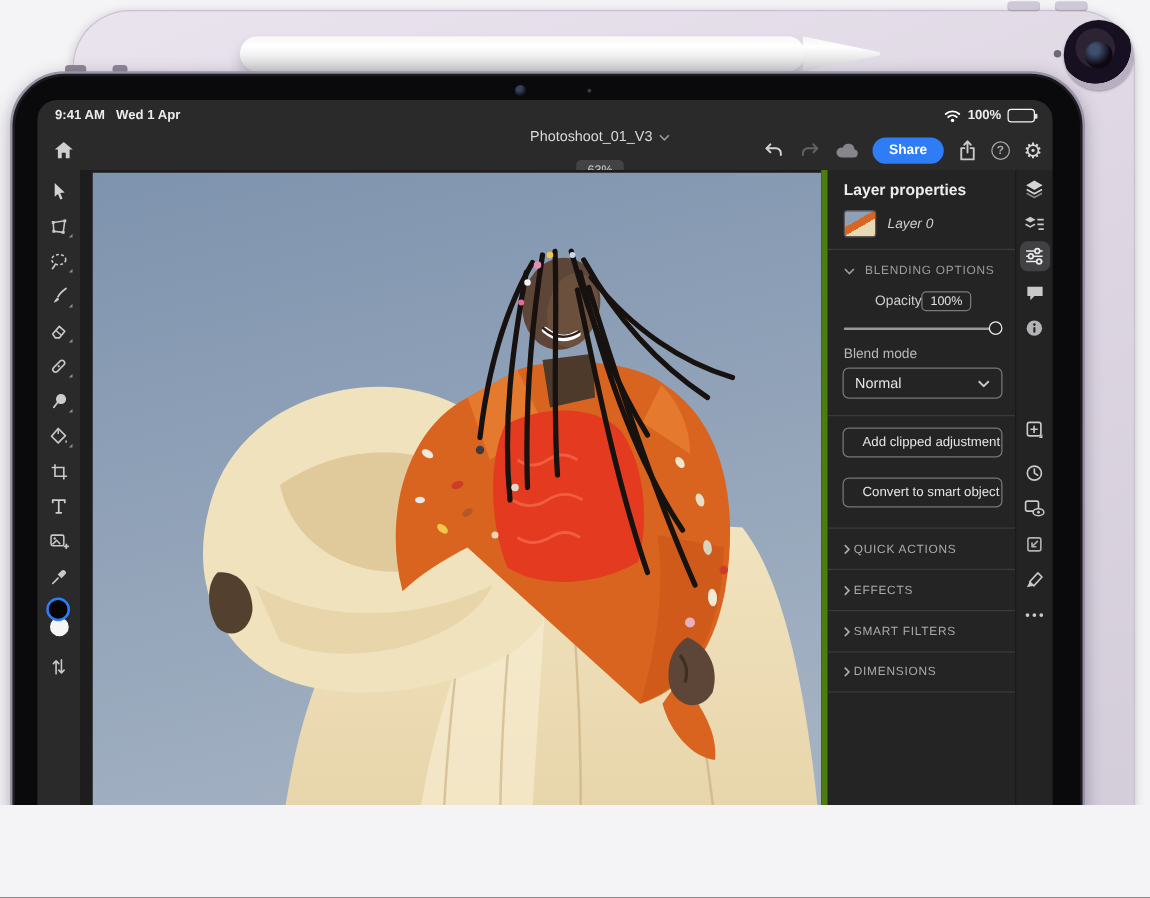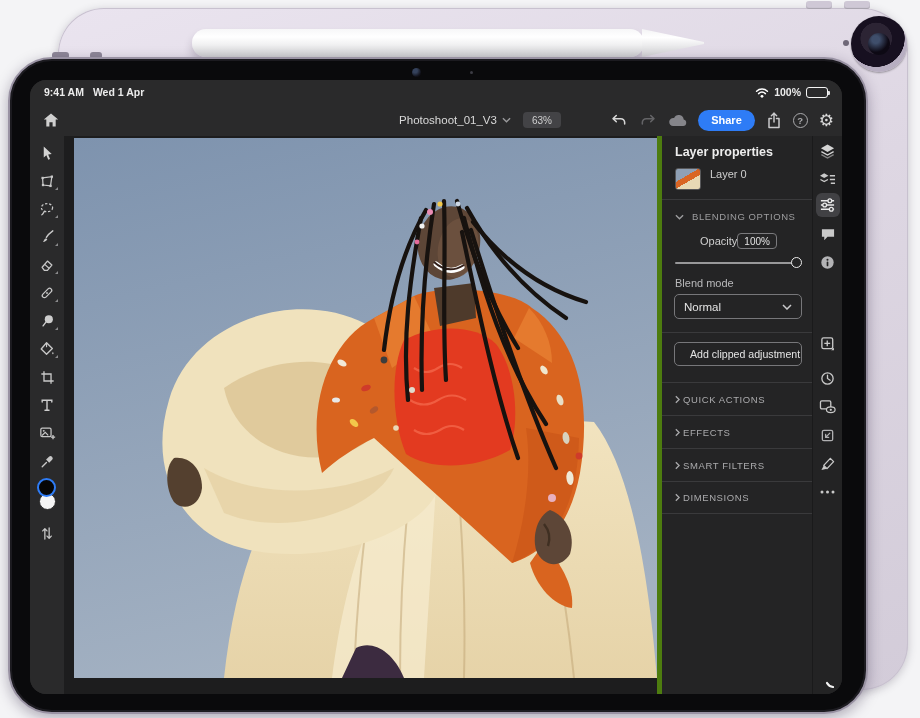--- a/index.html
+++ b/index.html
@@ -1,17 +1,17 @@
 <!DOCTYPE html>
 <html><head>
 <meta charset="utf-8">
 <style>
   html,body{margin:0;padding:0;background:#f4f4f6;}
   *{box-sizing:border-box;}
-  .stage{position:relative;width:920px;height:718px;overflow:hidden;background:#f4f4f6;
+  .stage{position:relative;width:920px;height:644px;overflow:hidden;background:#f4f4f6;
          font-family:"Liberation Sans",sans-serif;}
   
   .rear-ipad{position:absolute;left:58px;top:8px;width:850px;height:682px;border-radius:46px;
     background:linear-gradient(160deg,#eae4ef 0%,#ded7e3 45%,#d3ccd9 100%);
     box-shadow:0 2px 8px rgba(60,50,70,.25), inset 0 0 0 1px #c8c1cf;}
   .rear-btn{position:absolute;height:8px;border-radius:3px;background:#cfc8d6;box-shadow:inset 0 -1px 1px rgba(0,0,0,.2);}
   .rear-camera{position:absolute;left:851px;top:16px;width:56px;height:56px;border-radius:50%;
     background:radial-gradient(circle at 45% 40%, #2c2434 0 34%, #171020 35% 62%, #b7aec1 63% 78%, #938a9e 100%);
     box-shadow:0 1px 2px rgba(0,0,0,.35);}
   .rear-camera .lens{position:absolute;left:17px;top:17px;width:22px;height:22px;border-radius:50%;
@@ -36,21 +36,21 @@
   .statusbar{position:absolute;left:0;top:0;right:0;height:24px;background:#2a2a2b;
     display:flex;align-items:center;justify-content:space-between;padding:0 14px;font-size:10.5px;
     font-weight:bold;color:#ececec;}
   .sb-left{display:flex;gap:9px;}
   .sb-right{display:flex;align-items:center;gap:5px;}
   .battery{width:22px;height:11px;border:1px solid rgba(255,255,255,.95);border-radius:3px;position:relative;padding:1px;}
   .battery .fill{width:100%;height:100%;background:#fff;border-radius:1.5px;}
   .battery .nub{position:absolute;right:-3px;top:3px;width:2px;height:4px;background:rgba(255,255,255,.85);border-radius:0 1px 1px 0;}
   .topbar{position:absolute;left:0;top:24px;right:0;height:32px;background:#2a2a2b;}
   .home-btn{position:absolute;left:8px;top:4px;width:26px;height:24px;display:flex;align-items:center;justify-content:center;}
-  .doc-group{position:absolute;left:300px;top:0;width:300px;height:32px;display:flex;align-items:center;justify-content:center;gap:12px;}
+  .doc-group{position:absolute;left:300px;top:0;width:300px;height:32px;display:flex;align-items:center;justify-content:space-between;gap:12px;flex-direction:column;}
   .doc-title{display:flex;align-items:center;gap:5px;font-size:11.5px;color:#d9d9d9;}
   .zoom-badge{background:#434346;color:#cfcfcf;font-size:10px;padding:2.5px 9px;border-radius:4px;}
   .tb-right{position:absolute;right:8px;top:0;height:32px;display:flex;align-items:center;gap:11px;}
   .share-btn{background:#2e7cf6;color:#fff;font-size:11px;font-weight:bold;padding:4.5px 13px;border-radius:13px;}
   .help-circ{width:15px;height:15px;border:1.3px solid #aaaaad;border-radius:50%;display:flex;align-items:center;
     justify-content:center;font-size:9.5px;color:#aaaaad;font-weight:bold;}
   .gear{font-size:17px;color:#d8d8d8;line-height:1;}
   
   .tool-rail{position:absolute;left:0;top:56px;width:34px;bottom:0;background:#2a2a2b;display:flex;
     flex-direction:column;align-items:center;padding-top:3px;}
@@ -59,21 +59,21 @@
   .chips{width:34px;height:38px;position:relative;margin-top:2px;}
   .chip-fg{position:absolute;left:7px;top:1px;width:19px;height:19px;border-radius:50%;background:#060606;border:2.5px solid #2e7cf6;z-index:2;}
   .chip-bg{position:absolute;left:9px;top:16px;width:17px;height:17px;border-radius:50%;background:#f5f5f5;border:1.5px solid #2c2c2d;}
   
   .canvas-area{position:absolute;left:34px;top:56px;width:593px;bottom:0;background:#1d1d1e;}
   .photo{position:absolute;left:10px;top:2px;width:583px;height:540px;}
   
   .props{position:absolute;right:30px;width:155px;top:56px;bottom:0;background:#242425;border-left:5px solid #4d7c0f;
     font-size:11px;color:#cfcfcf;}
   .props .title{padding:9px 13px 7px;font-size:12.5px;font-weight:bold;color:#ededed;}
-  .layer-row{display:flex;align-items:flex-start;gap:9px;padding:2px 13px 9px;border-bottom:1px solid #3a3a3c;}
+  .layer-row{display:flex;align-items:center;gap:9px;padding:2px 13px 9px;border-bottom:1px solid #3a3a3c;font-style:italic;}
   .layer-thumb{width:26px;height:22px;border-radius:3px;border:1px solid #58585a;
     background:linear-gradient(150deg,#8fa0b5 0 38%,#d96524 38% 58%,#e8d9b5 58%);}
   .blend-hdr{display:flex;align-items:center;gap:8px;padding:11px 13px 2px;font-size:9.5px;letter-spacing:.6px;color:#9d9d9f;}
   .op-row{display:flex;align-items:center;justify-content:center;padding:9px 10px 0 13px;}
   .op-badge{border:1px solid #7a7a7d;border-radius:4px;padding:1.5px 6px;font-size:10px;color:#e2e2e2;}
   .slider{position:relative;margin:13px 14px 0 13px;height:2px;background:#98989a;border-radius:1px;}
   .slider .handle{position:absolute;right:-4px;top:-5px;width:11px;height:11px;border-radius:50%;
     border:1.5px solid #ececec;background:#242425;}
   .bm-label{padding:13px 13px 5px;color:#b9b9bb;}
   .dropdown{margin:0 10px 0 12px;height:25px;border:1px solid #77777a;border-radius:5px;display:flex;
@@ -414,20 +414,27 @@
             </svg>
         </div>
         <div class="p-div"></div>
         <div class="p-btn">
           <svg width="13" height="13" viewBox="0 0 14 14">
               <circle cx="7" cy="7" r="5.4" fill="none" stroke="#d6d6d6" stroke-width="1.3"></circle>
               <path d="M7 1.6 a5.4 5.4 0 0 1 0 10.8 z" fill="#d6d6d6"></path>
             </svg>
           <span>Add clipped adjustment</span>
         </div>
+        <div class="p-btn">
+          <svg width="13" height="13" viewBox="0 0 14 14">
+              <rect x="1.5" y="5" width="7.5" height="7.5" fill="none" stroke="#d6d6d6" stroke-width="1.3"></rect>
+              <rect x="6" y="1.5" width="6.5" height="6.5" fill="#d6d6d6"></rect>
+            </svg>
+          <span>Convert to smart object</span>
+        </div>
         <div class="sections">
           <div class="sec-row">
             <svg width="5" height="9" viewBox="0 0 6 10">
                 <polyline points="1,1 5,5 1,9" fill="none" stroke="#ababad" stroke-width="1.6"></polyline>
               </svg>
             <span>QUICK ACTIONS</span>
           </div>
           <div class="sec-row">
             <svg width="5" height="9" viewBox="0 0 6 10">
                 <polyline points="1,1 5,5 1,9" fill="none" stroke="#ababad" stroke-width="1.6"></polyline>

